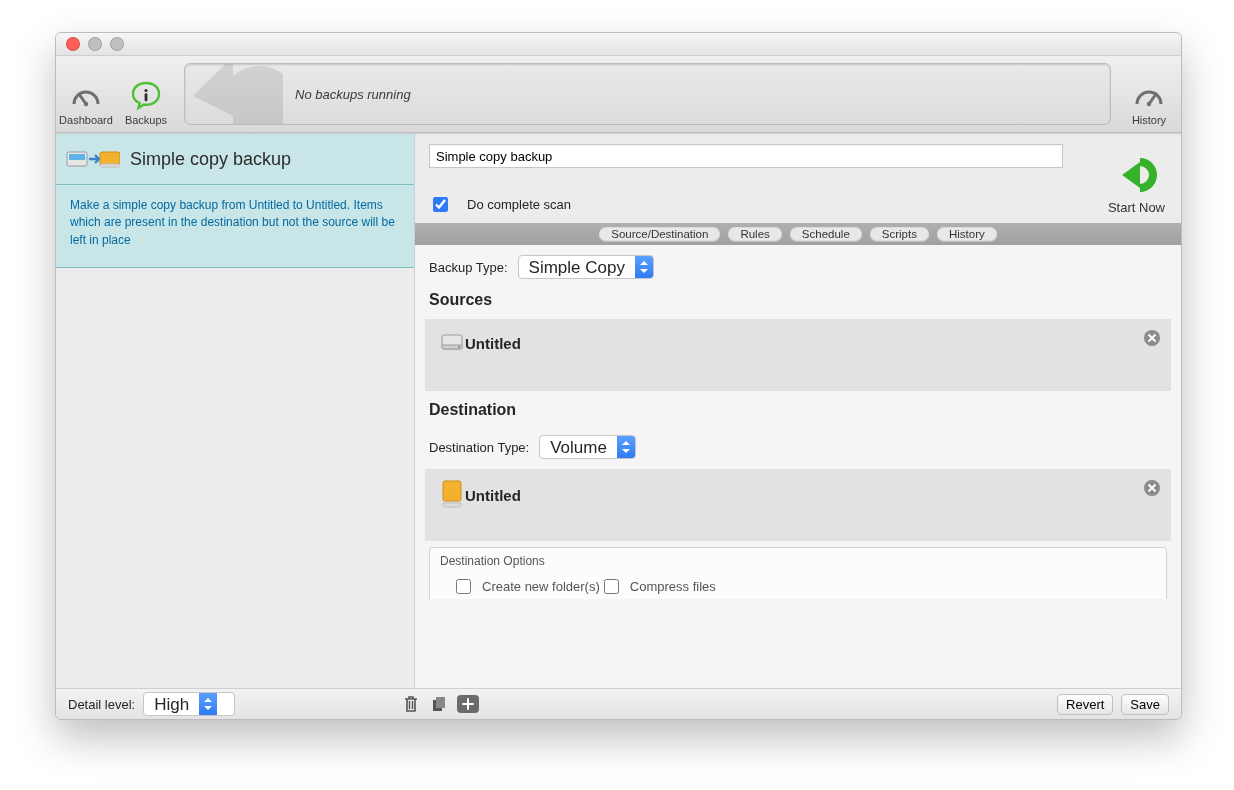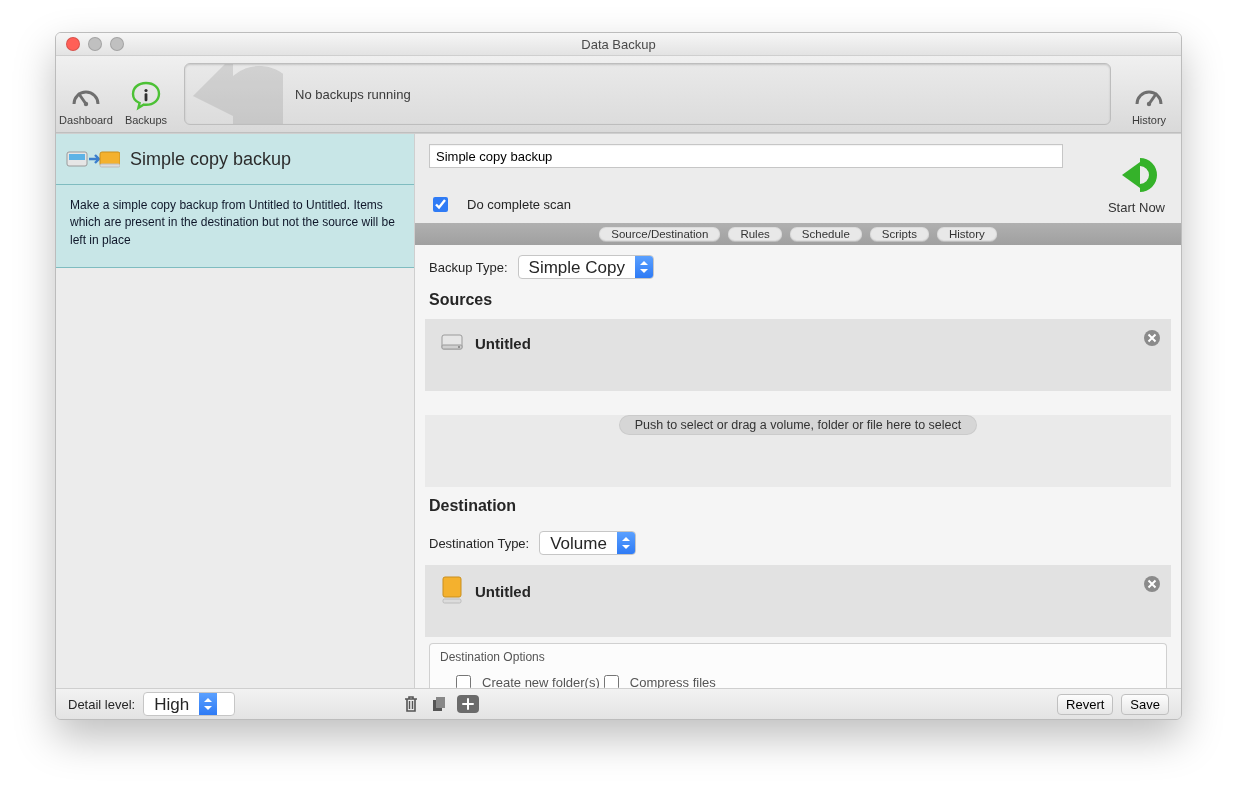--- a/index.html
+++ b/index.html
@@ -94,20 +94,21 @@
     flex: 1;
     margin: 7px 8px;
     border: 1px solid #bdbdbd;
     border-radius: 6px;
     background: linear-gradient(to bottom, #e9e9e9, #dcdcdc);
     box-shadow: inset 0 1px 2px rgba(0,0,0,.15);
     position: relative;
     overflow: hidden;
     display: flex;
     align-items: center;
+    font-style: italic;
   }
   .status-well .big-arrow {
     position: absolute;
     left: -12px; top: -18px;
     opacity: .25;
   }
   .status-well .msg {
     margin-left: 110px;
     font-size: 13px;
     color: #3a3a3a;
@@ -140,21 +141,21 @@
   }
   .backup-item .head .icon-wrap {
     width: 54px; height: 30px;
     display: flex; align-items: center; justify-content: center;
   }
   .backup-item .desc {
     border-top: 1px solid var(--sidebar-sel-border);
     padding: 12px 14px 18px 14px;
     font-size: 12px;
     line-height: 1.45;
-    color: #0f172a;
+    color: #0369a1;
   }
 
   .main {
     flex: 1;
     display: flex;
     flex-direction: column;
     min-width: 0;
     background: var(--panel-bg);
   }
   .main-top {
@@ -247,21 +248,21 @@
   }
   .well {
     margin: 4px 10px;
     background: var(--well-bg);
     min-height: 72px;
     position: relative;
   }
   .well.lighter { background: var(--well-bg-lighter); }
   .vol-row {
     display: flex; align-items: center;
-    gap: 10px;
+    gap: 0;
     padding: 10px 14px;
     font-size: 15px;
     font-weight: 600;
   }
   .remove-x {
     position: absolute;
     right: 10px; top: 10px;
     width: 18px; height: 18px;
   }
   .drop-pill {
@@ -333,21 +334,20 @@
 <body>
 
 <div class="window">
 
   <div class="titlebar">
     <div class="traffic">
       <div class="tl-btn tl-close"></div>
       <div class="tl-btn tl-min"></div>
       <div class="tl-btn tl-max"></div>
     </div>
-    <div class="title">Data Backup</div>
   </div>
 
   <div class="toolbar">
     <div class="tool-btn">
       <span class="ico">
         <svg viewBox="0 0 32 32" width="32" height="32">
           <path d="M4 24 a12 12 0 1 1 24 0" fill="none" stroke="#6f6f6f" stroke-width="3"></path>
           <line x1="16" y1="24" x2="9" y2="14" stroke="#6f6f6f" stroke-width="3" stroke-linecap="round"></line>
           <circle cx="16" cy="24" r="2.2" fill="#6f6f6f"></circle>
         </svg>
@@ -464,23 +464,20 @@
             <span>Untitled</span>
           </div>
           <span class="remove-x">
             <svg width="18" height="18" viewBox="0 0 18 18">
                 <circle cx="9" cy="9" r="8" fill="#8b8b8b"></circle>
                 <path d="M5.5 5.5 L12.5 12.5 M12.5 5.5 L5.5 12.5" stroke="#fff" stroke-width="2"></path>
               </svg>
           </span>
         </div>
 
-        <div class="well lighter">
-          <span class="drop-pill">Push to select or drag a volume, folder or file here to select</span>
-        </div>
 
         <div class="section-h">Destination</div>
 
         <div class="form-row">
           <span>Destination Type:</span>
           <span class="select-wrap">
             <span class="txt">Volume</span>
             <span class="knob">
               <svg width="10" height="14" viewBox="0 0 10 14">
                   <path d="M5 1 L9 5 L1 5 Z M5 13 L1 9 L9 9 Z" fill="#fff"></path>

